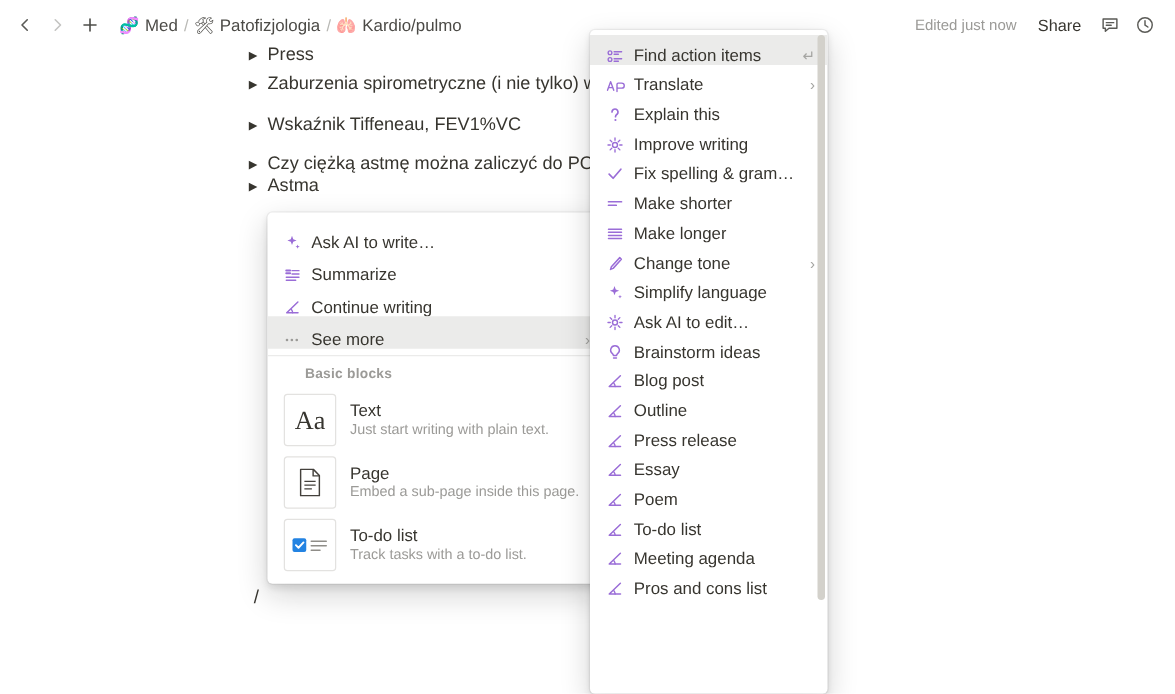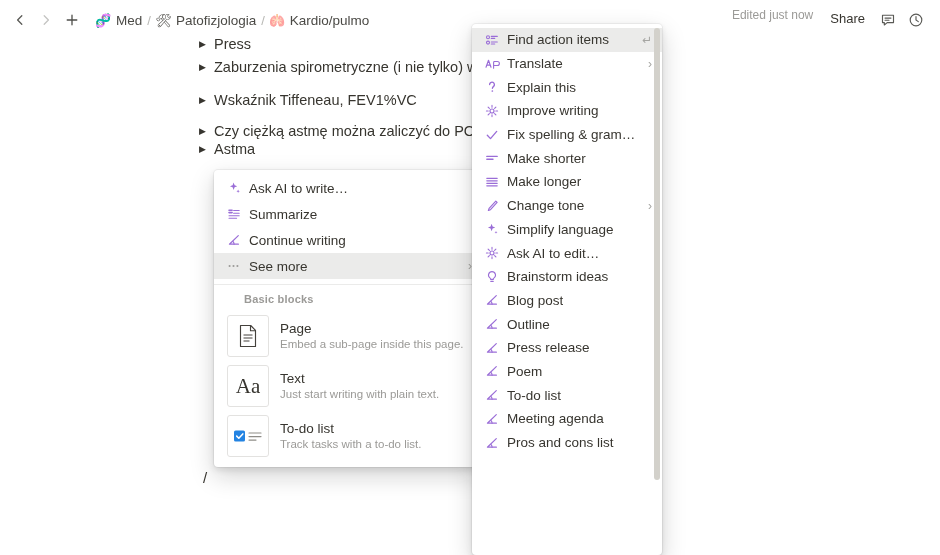--- a/index.html
+++ b/index.html
@@ -79,20 +79,21 @@
     display: inline-flex;
     align-items: center;
     justify-content: center;
     width: 15px;
     height: 15px;
   }
 
   .topbar-right {
     margin-left: auto;
     display: flex;
+    align-items: center;
     gap: 4px;
     padding-right: 2px;
   }
   .edited-text {
     font-size: 12px;
     color: #9b9a97;
     padding: 0 6px;
     white-space: nowrap;
   }
   .share-btn {
@@ -157,21 +158,21 @@
   .menu-section-label {
     font-size: 11px;
     font-weight: 600;
     color: #9b9a97;
     padding: 8px 14px 6px 30px;
     letter-spacing: 0.2px;
   }
 
   .menu-item {
     display: flex;
-    align-items: center;
+    align-items: flex-end;
     height: 24px;
     padding: 0 10px 0 13px;
     font-size: 13.5px;
     color: #37352f;
     cursor: pointer;
     white-space: nowrap;
   }
   .menu-item.highlighted { background: #ebebea; }
   .menu-item .mi-icon {
     width: 22px;
@@ -422,39 +423,39 @@
     <span class="mi-label">See more</span>
     <span class="mi-right">›</span>
   </div>
 
   <div class="menu-divider"></div>
 
   <div class="menu-section-label">Basic blocks</div>
 
   <div class="block-item">
     <div class="block-thumb">
-      <svg class="gi" width="22" height="24" viewBox="0 0 22 24" fill="none">
-          <path d="M3.5 1.5h10.2L18.5 6.4V22.5H3.5z" stroke="#44413c" stroke-width="1.15" stroke-linejoin="round"></path>
-          <path d="M13.5 1.7v5h4.8" stroke="#44413c" stroke-width="1.15" stroke-linejoin="round"></path>
-          <path d="M6.5 11h9M6.5 14h9M6.5 17h6" stroke="#44413c" stroke-width="1"></path>
-        </svg>
-    </div>
-    <div class="block-text">
-      <div class="block-title">Page</div>
-      <div class="block-desc">Embed a sub-page inside this page.</div>
-    </div>
-  </div>
-
-  <div class="block-item">
-    <div class="block-thumb">
         <span class="aa">Aa</span>
       </div>
     <div class="block-text">
       <div class="block-title">Text</div>
       <div class="block-desc">Just start writing with plain text.</div>
+    </div>
+  </div>
+
+  <div class="block-item">
+    <div class="block-thumb">
+      <svg class="gi" width="22" height="24" viewBox="0 0 22 24" fill="none">
+          <path d="M3.5 1.5h10.2L18.5 6.4V22.5H3.5z" stroke="#44413c" stroke-width="1.15" stroke-linejoin="round"></path>
+          <path d="M13.5 1.7v5h4.8" stroke="#44413c" stroke-width="1.15" stroke-linejoin="round"></path>
+          <path d="M6.5 11h9M6.5 14h9M6.5 17h6" stroke="#44413c" stroke-width="1"></path>
+        </svg>
+    </div>
+    <div class="block-text">
+      <div class="block-title">Page</div>
+      <div class="block-desc">Embed a sub-page inside this page.</div>
     </div>
   </div>
 
   <div class="block-item">
     <div class="block-thumb">
       <svg class="gi" width="30" height="16" viewBox="0 0 30 16" fill="none">
           <rect x="1" y="2.5" width="11" height="11" rx="1.6" fill="#2383e2"></rect>
           <path d="M3.7 8.1l2.1 2.1 4-4.3" stroke="#fff" stroke-width="1.5" stroke-linecap="round" stroke-linejoin="round"></path>
           <path d="M16 5h12M16 8.6h12M16 12.1h7" stroke="#8f8d88" stroke-width="1.2" stroke-linecap="round"></path>
         </svg>
@@ -603,20 +604,29 @@
     <span class="mi-icon">
       <svg class="gi" width="14" height="14" viewBox="0 0 14 14" fill="none">
           <path d="M11.3 2.6L2.4 11.2h9" stroke="#9a6dd7" stroke-width="1.2" stroke-linecap="round" stroke-linejoin="round"></path>
           <path d="M7.1 11.2a4.2 4.2 0 00-1-2.6" stroke="#9a6dd7" stroke-width="1.1" stroke-linecap="round"></path>
         </svg>
     </span>
     <span class="mi-label">Press release</span>
   </div>
 
 
+  <div class="menu-item">
+    <span class="mi-icon">
+      <svg class="gi" width="14" height="14" viewBox="0 0 14 14" fill="none">
+          <path d="M11.3 2.6L2.4 11.2h9" stroke="#9a6dd7" stroke-width="1.2" stroke-linecap="round" stroke-linejoin="round"></path>
+          <path d="M7.1 11.2a4.2 4.2 0 00-1-2.6" stroke="#9a6dd7" stroke-width="1.1" stroke-linecap="round"></path>
+        </svg>
+    </span>
+    <span class="mi-label">Essay</span>
+  </div>
 
   <div class="menu-item">
     <span class="mi-icon">
       <svg class="gi" width="14" height="14" viewBox="0 0 14 14" fill="none">
           <path d="M11.3 2.6L2.4 11.2h9" stroke="#9a6dd7" stroke-width="1.2" stroke-linecap="round" stroke-linejoin="round"></path>
           <path d="M7.1 11.2a4.2 4.2 0 00-1-2.6" stroke="#9a6dd7" stroke-width="1.1" stroke-linecap="round"></path>
         </svg>
     </span>
     <span class="mi-label">Poem</span>
   </div>

